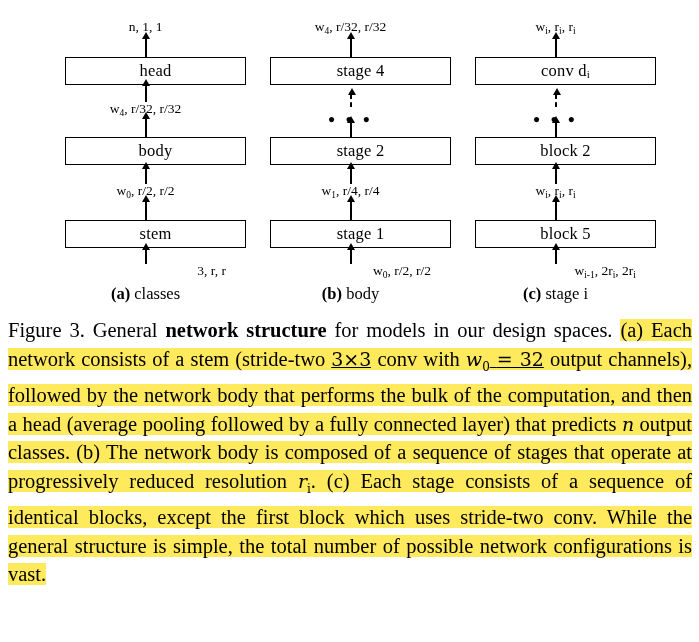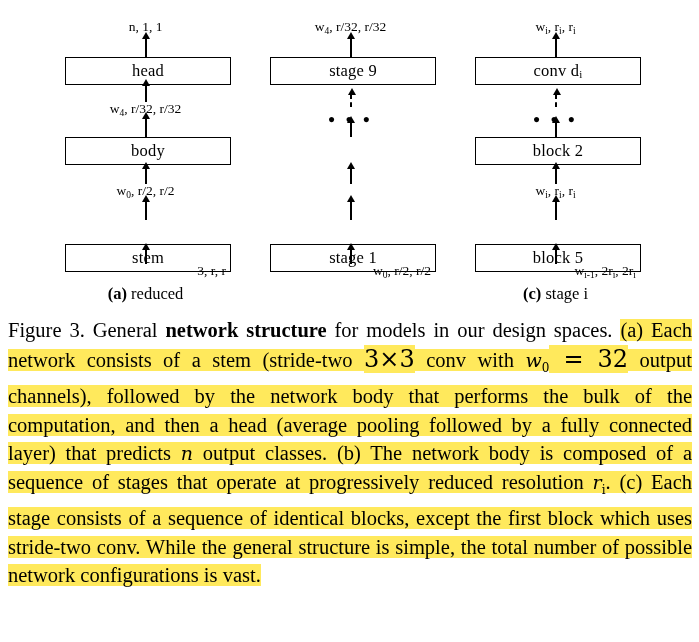--- a/index.html
+++ b/index.html
@@ -31,35 +31,35 @@
     width: 163px;
     height: 308px;
   }
   #col-a { left: 65px; }
   #col-b { left: 270px; }
   #col-c { left: 475px; }
 
   .box {
     position: absolute;
     left: 0;
-    width: 166px;
+    width: 181px;
     height: 28px;
     border: 1.6px solid #000;
     background: #fff;
     box-sizing: border-box;
     display: flex;
     align-items: center;
     justify-content: center;
     font-size: 16.5px;
     line-height: 1;
     letter-spacing: 0.2px;
   }
   .box-top    { top: 55px; }
   .box-mid    { top: 135px; }
-  .box-bottom { top: 218px; margin-top: 24px; }
+  .box-bottom { top: 218px; }
 
   .edge-label {
     position: absolute;
     left: 0;
     width: 161px;
     text-align: center;
     font-size: 13.5px;
     line-height: 1;
     white-space: nowrap;
   }
@@ -164,21 +164,22 @@
     font-style: italic;
     font-size: 19px;
   }
   .mathit sub {
     font-style: normal;
     font-size: 12px;
   }
   .mathrm {
     font-family: "DejaVu Serif", "Liberation Serif", serif;
     font-style: normal;
-    font-size: 24px;
+    font-size: 19px;
+    text-decoration: underline;
   }
 </style>
 </head>
 <body>
 
 <div id="figure">
 
   <div class="col" id="col-a">
     <div class="edge-label lbl-top">n, 1, 1</div>
     <div class="arrow arr-1"></div>
@@ -193,42 +194,45 @@
 
     <div class="arrow arr-5"></div>
     <div class="edge-label lbl-lower"><span>w</span><sub>0</sub><span>, r/2, r/2</span></div>
     <div class="arrow arr-4"></div>
 
     <div class="box box-bottom">stem</div>
 
     <div class="arrow arr-6"></div>
     <div class="edge-label lbl-bottom">3, r, r</div>
 
-    <div class="caption-label"><b>(a)</b><span> reduced</span></div>
+    <div class="caption-label"><b>(a)</b><span> classes</span></div>
   </div>
 
   <div class="col" id="col-b">
     <div class="edge-label lbl-top"><span>w</span><sub>4</sub><span>, r/32, r/32</span></div>
     <div class="arrow arr-1"></div>
 
-    <div class="box box-top">stage 9</div>
+    <div class="box box-top">stage 4</div>
 
     <div class="arrow-dashed" style="top:92px;height:13px;"></div>
     <div class="ellipsis" style="top:108px;">• • •</div>
     <div class="arrow" style="top:120px;height:15px;"></div>
 
+    <div class="box box-mid">stage 2</div>
 
     <div class="arrow arr-5"></div>
+    <div class="edge-label lbl-lower"><span>w</span><sub>1</sub><span>, r/4, r/4</span></div>
     <div class="arrow arr-4"></div>
 
     <div class="box box-bottom">stage 1</div>
 
     <div class="arrow arr-6"></div>
     <div class="edge-label lbl-bottom"><span>w</span><sub>0</sub><span>, r/2, r/2</span></div>
 
+    <div class="caption-label"><b>(b)</b><span> body</span></div>
   </div>
 
   <div class="col" id="col-c">
     <div class="edge-label lbl-top"><span>w</span><sub>i</sub><span>, r</span><sub>i</sub><span>, r</span><sub>i</sub></div>
     <div class="arrow arr-1"></div>
 
     <div class="box box-top">
         <span>conv d</span>
         <sub style="font-size:11px;position:relative;top:3px;line-height:0;">i</sub>
       </div>

